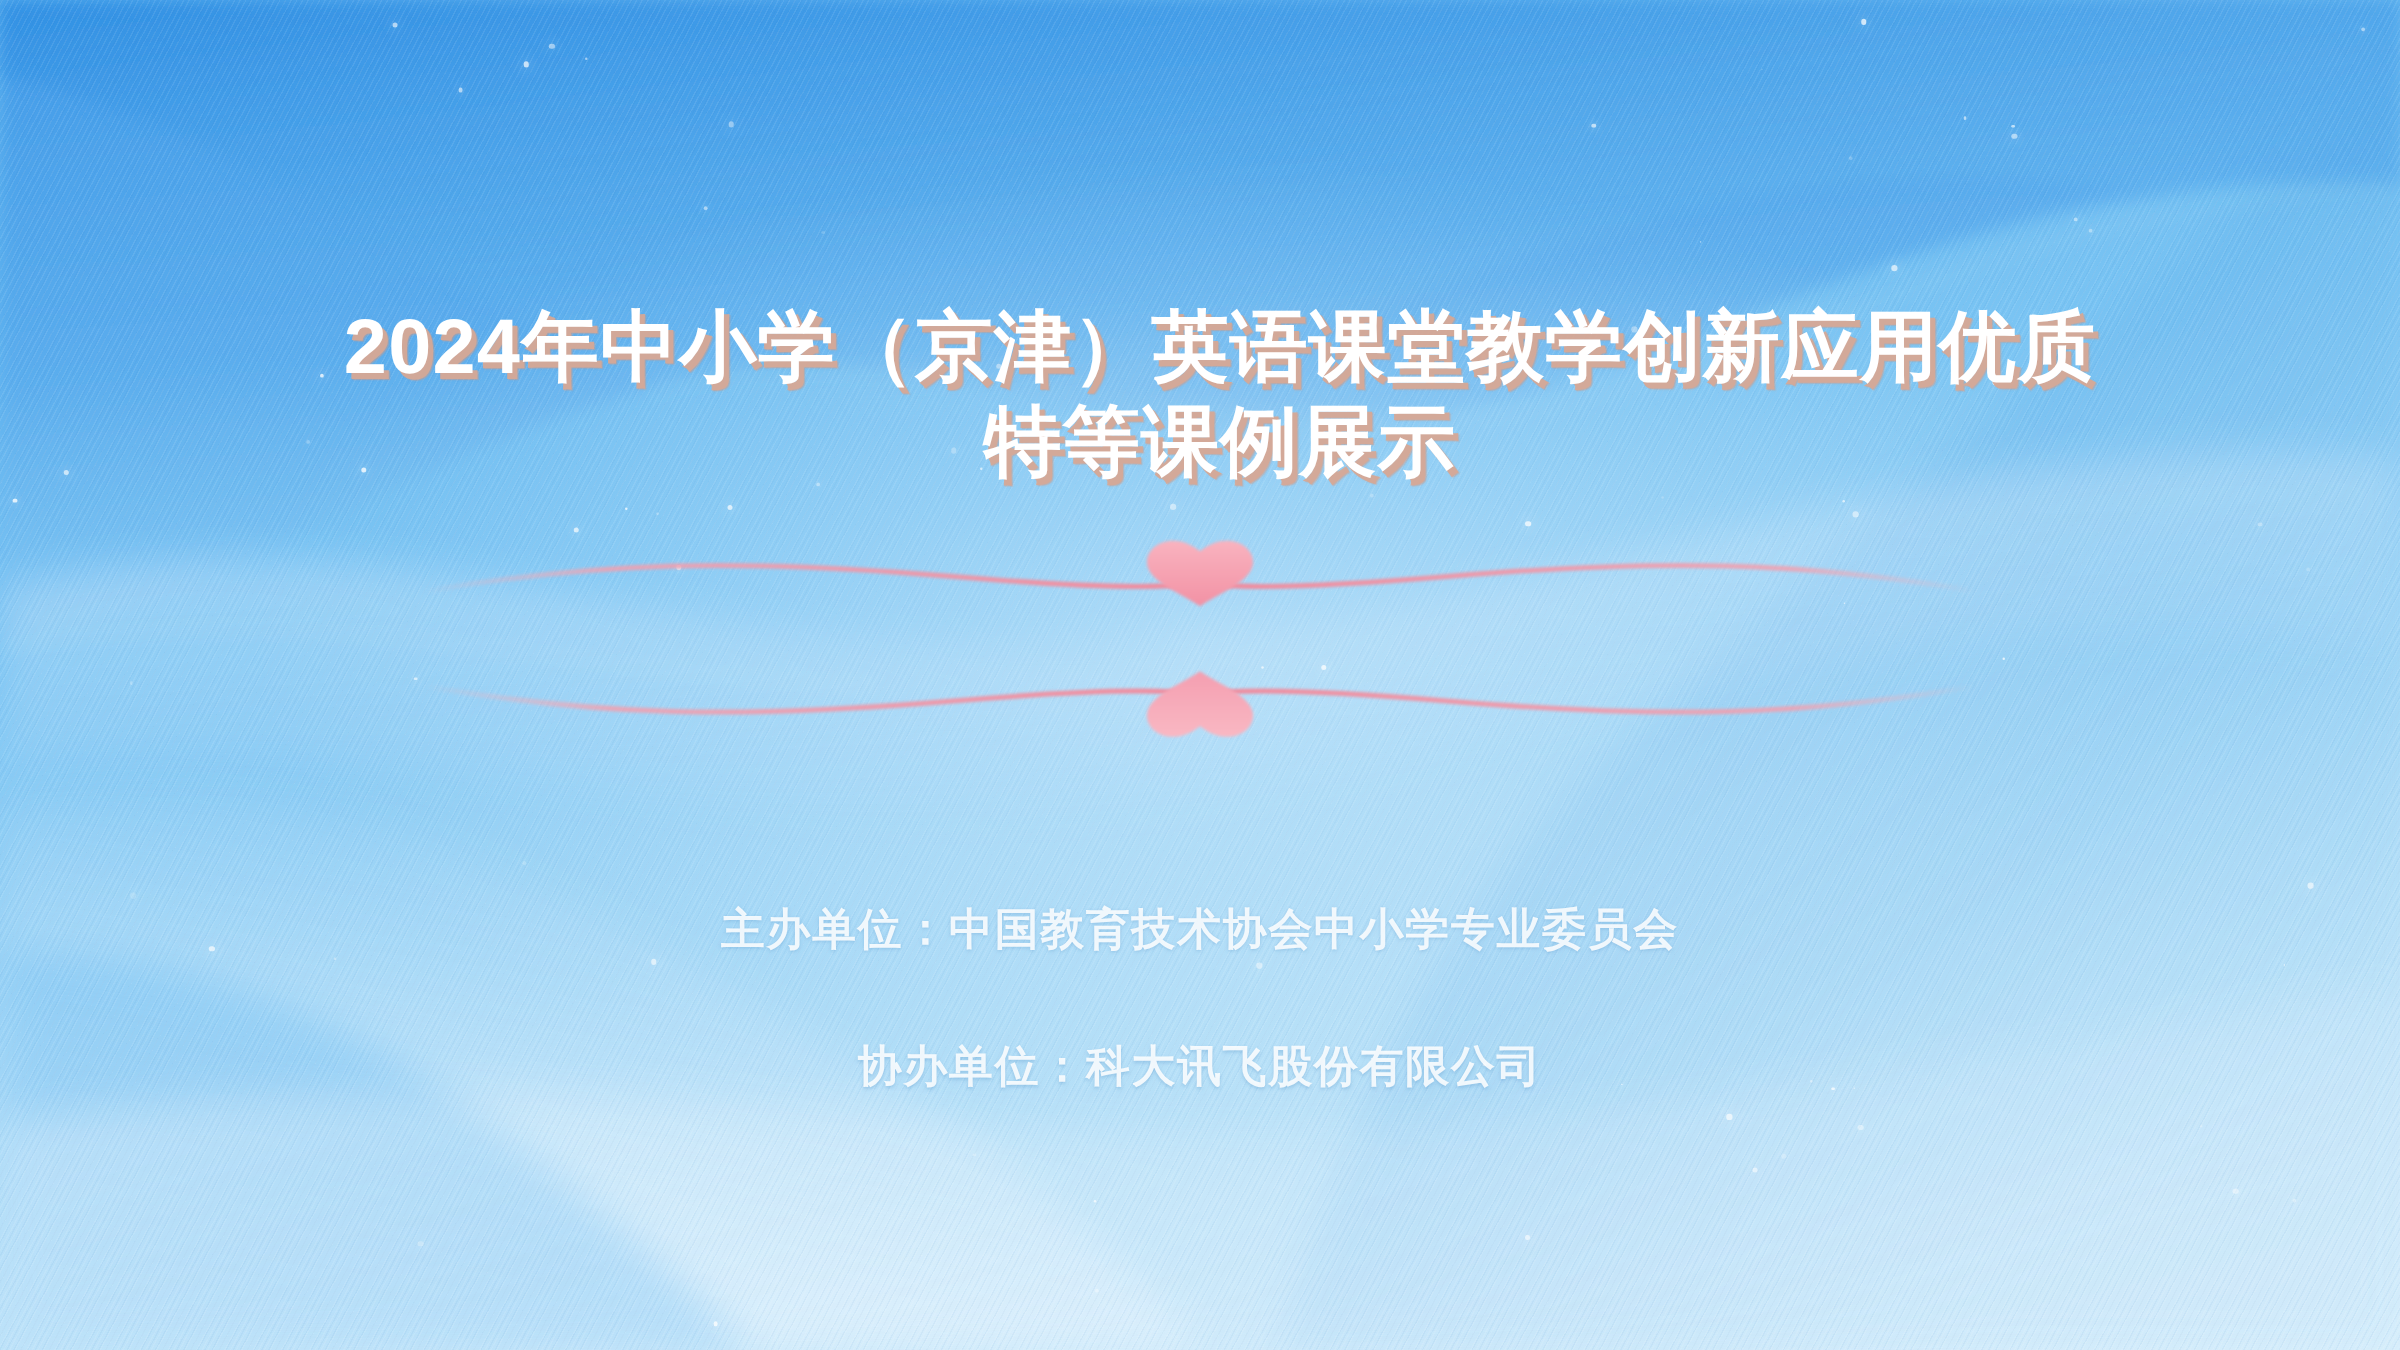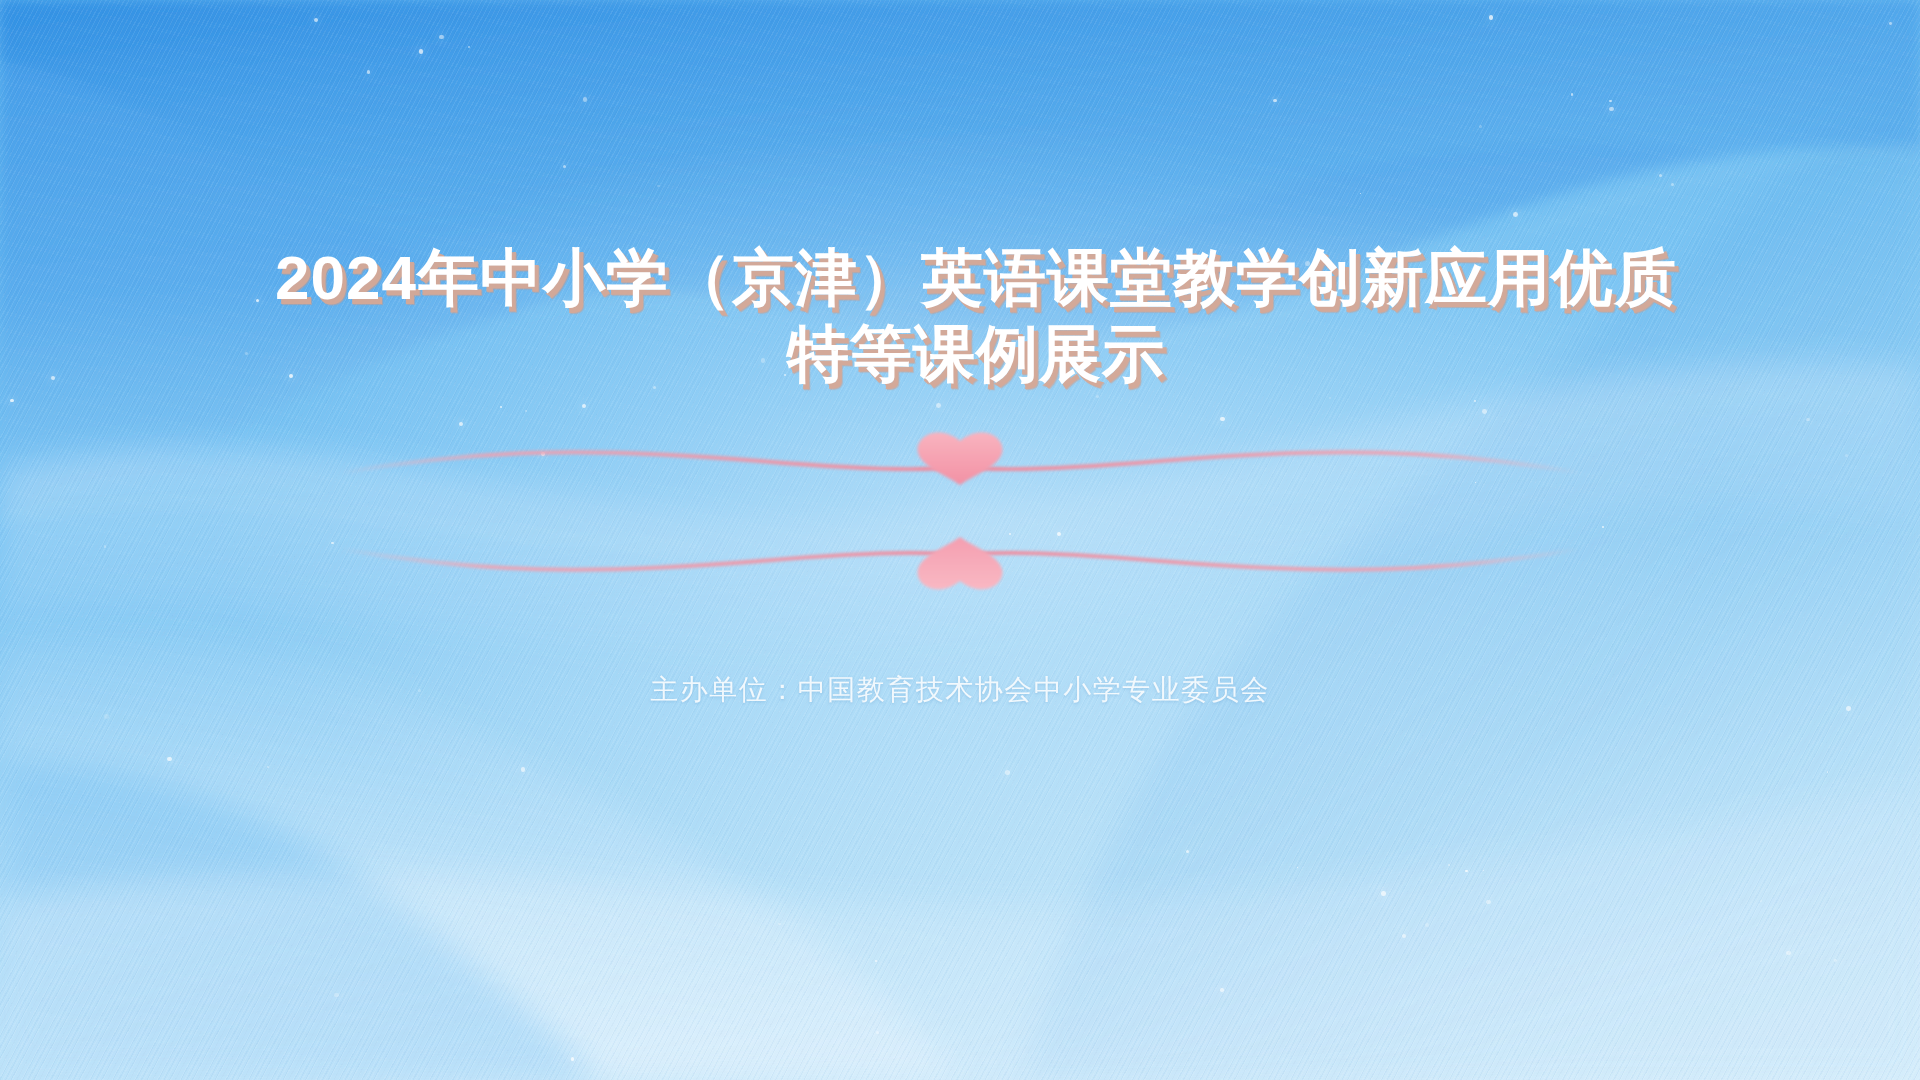--- a/index.html
+++ b/index.html
@@ -100,26 +100,27 @@
   }
 
   
   .footer{
     margin-top:76px;
     text-align:center;
     line-height:1.75;
   }
   .footer-line{
     display:block;
-    font-size:28px;
-    font-weight:400;
+    font-size:35px;
+    font-weight:700;
     color:rgba(255,255,255,0.86);
     letter-spacing:1.5px;
     text-shadow:0 1px 3px rgba(90,150,200,0.35);
     white-space:nowrap;
+    margin-top:48px;
   }
 </style>
 </head>
 <body>
 
 <div class="stage">
 
   <div class="bg-layer">
     <svg viewBox="0 0 1920 1080" preserveAspectRatio="none">
       <defs>
@@ -316,16 +317,17 @@
             <feGaussianBlur stdDeviation="1.4"></feGaussianBlur>
           </filter>
         </defs>
         <path d="M 0,18 C 140,42 250,44 420,30 C 540,20 600,20 620,26 C 640,20 700,20 820,30 C 990,44 1100,42 1240,18" fill="none" stroke="url(#lineFadeB)" stroke-width="4" stroke-linecap="round" filter="url(#softB)"></path>
         <path d="M 620,50 C 598,68 574,54 578,38 C 582,24 606,16 620,6 C 634,16 658,24 662,38 C 666,54 642,68 620,50 Z" fill="url(#heartGradB)" filter="url(#softB)"></path>
       </svg>
     </div>
 
     <div class="footer">
       <span class="footer-line">主办单位：中国教育技术协会中小学专业委员会</span>
+      <span class="footer-line">协办单位：科大讯飞股份有限公司</span>
     </div>
 
   </div>
 </div>
 
 </body></html>

